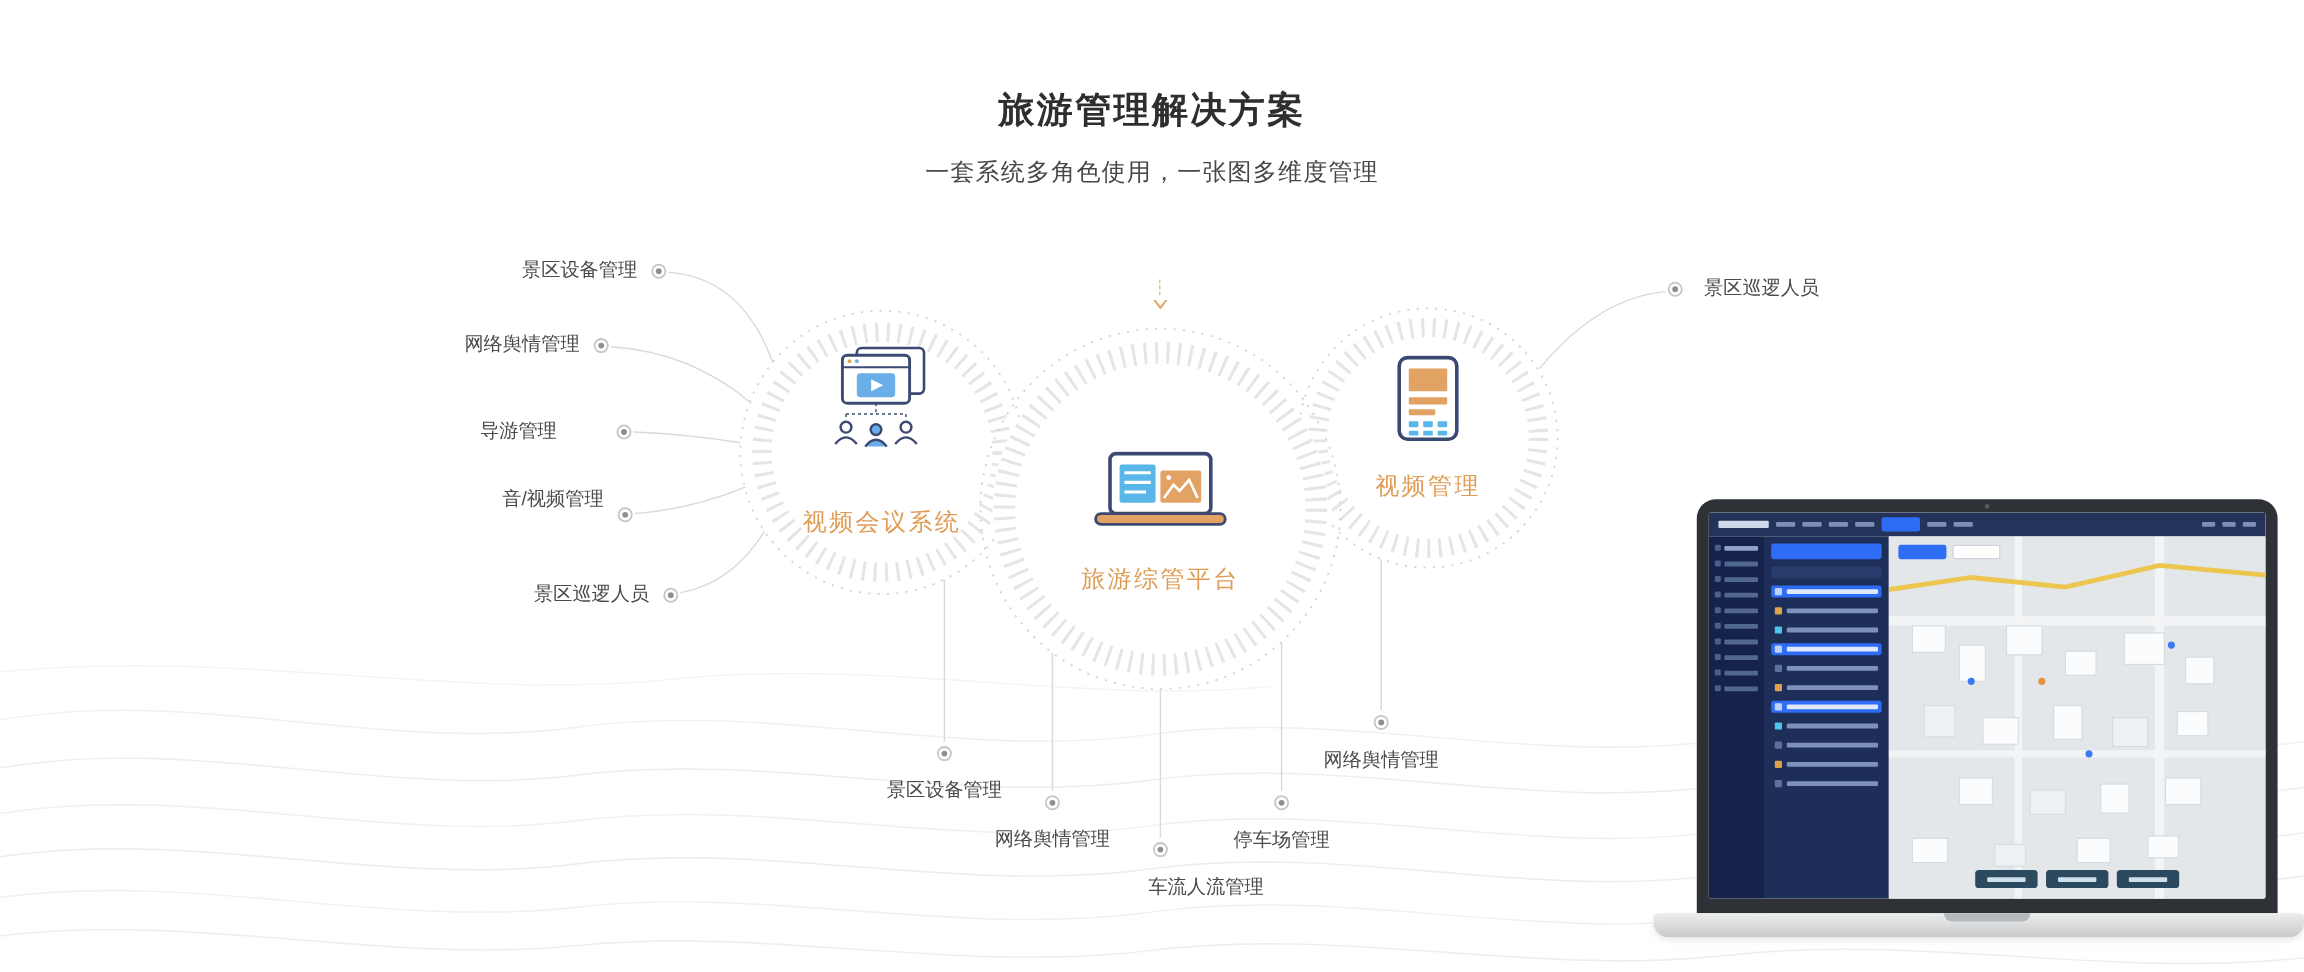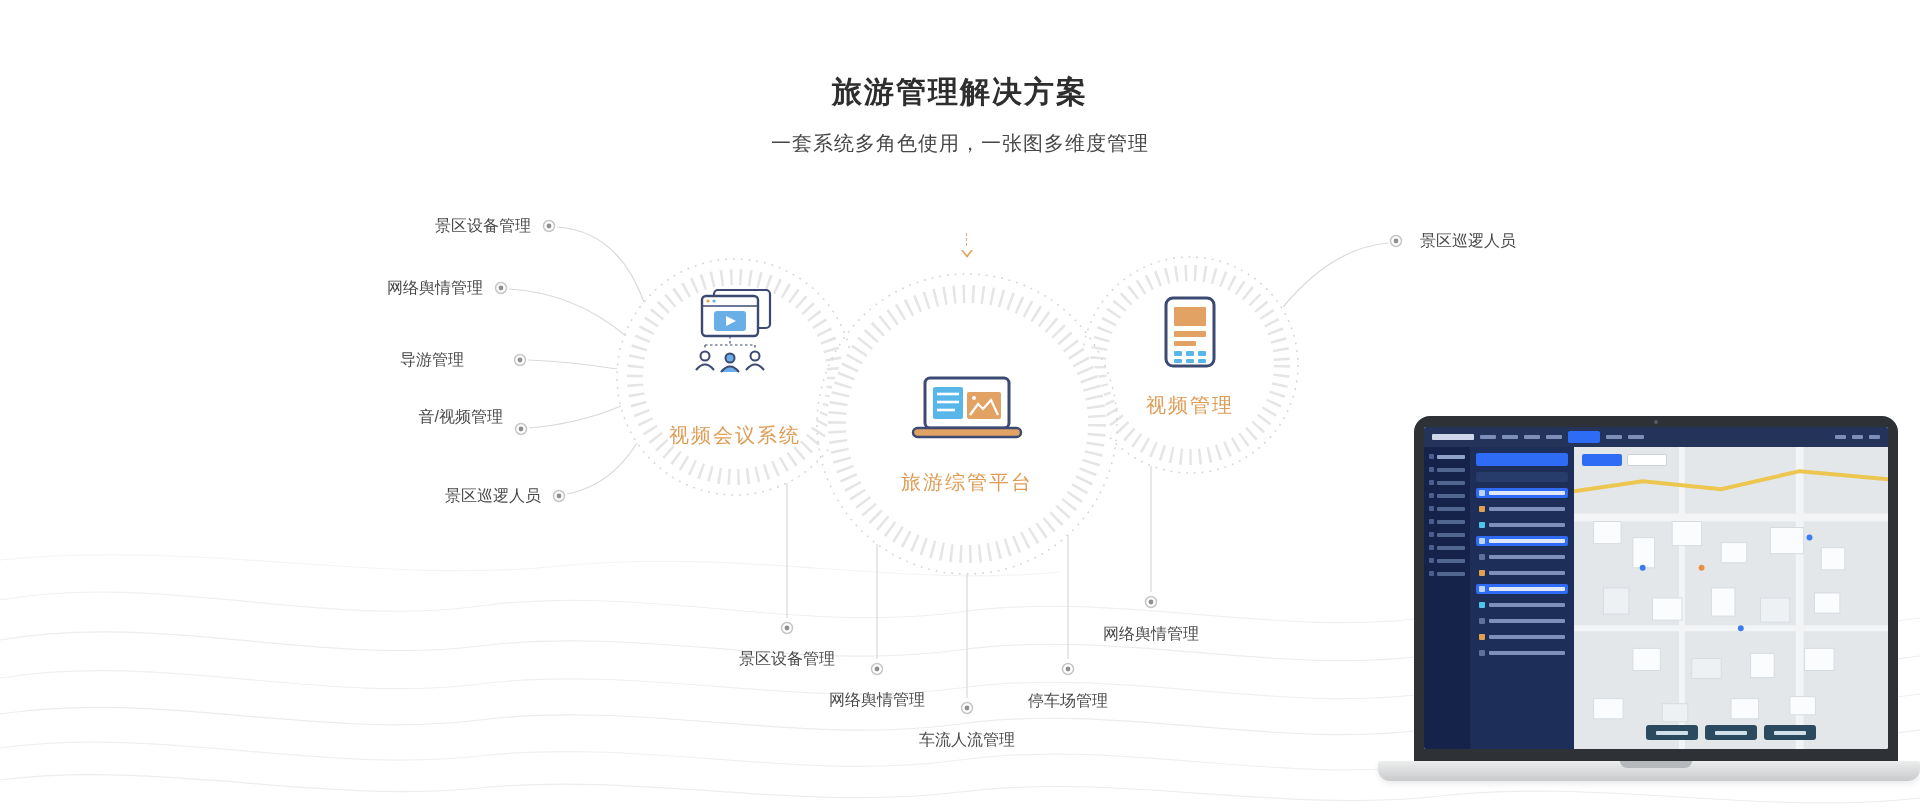--- a/index.html
+++ b/index.html
@@ -230,21 +230,21 @@
   <div class="side-label rt" style="right:1389px; top:215px;">景区设备管理</div>
   <div class="side-label rt" style="right:1437px; top:277px;">网络舆情管理</div>
   <div class="side-label rt" style="right:1456px; top:349px;">导游管理</div>
   <div class="side-label rt" style="right:1417px; top:406px;">音/视频管理</div>
   <div class="side-label rt" style="right:1379px; top:485px;">景区巡逻人员</div>
 
   <div class="side-label" style="left:1420px; top:230px;">景区巡逻人员</div>
 
   <div class="bottom-label" style="left:787px; top:648px;">景区设备管理</div>
   <div class="bottom-label" style="left:877px; top:689px;">网络舆情管理</div>
-  <div class="bottom-label" style="left:967px; top:729px;">车流人流管理</div>
+  <div class="bottom-label" style="left:1005px; top:729px;">车流人流管理</div>
   <div class="bottom-label" style="left:1068px; top:690px;text-align:center;">停车场管理</div>
   <div class="bottom-label" style="left:1151px; top:623px;">网络舆情管理</div>
 
   <div class="laptop-screen">
     <div class="laptop-cam"></div>
     <div class="screen-content">
       <div class="dash-topbar">
         <i class="logo-dash"></i>
         <i class="m-dash"></i>
           <i class="m-dash"></i>

